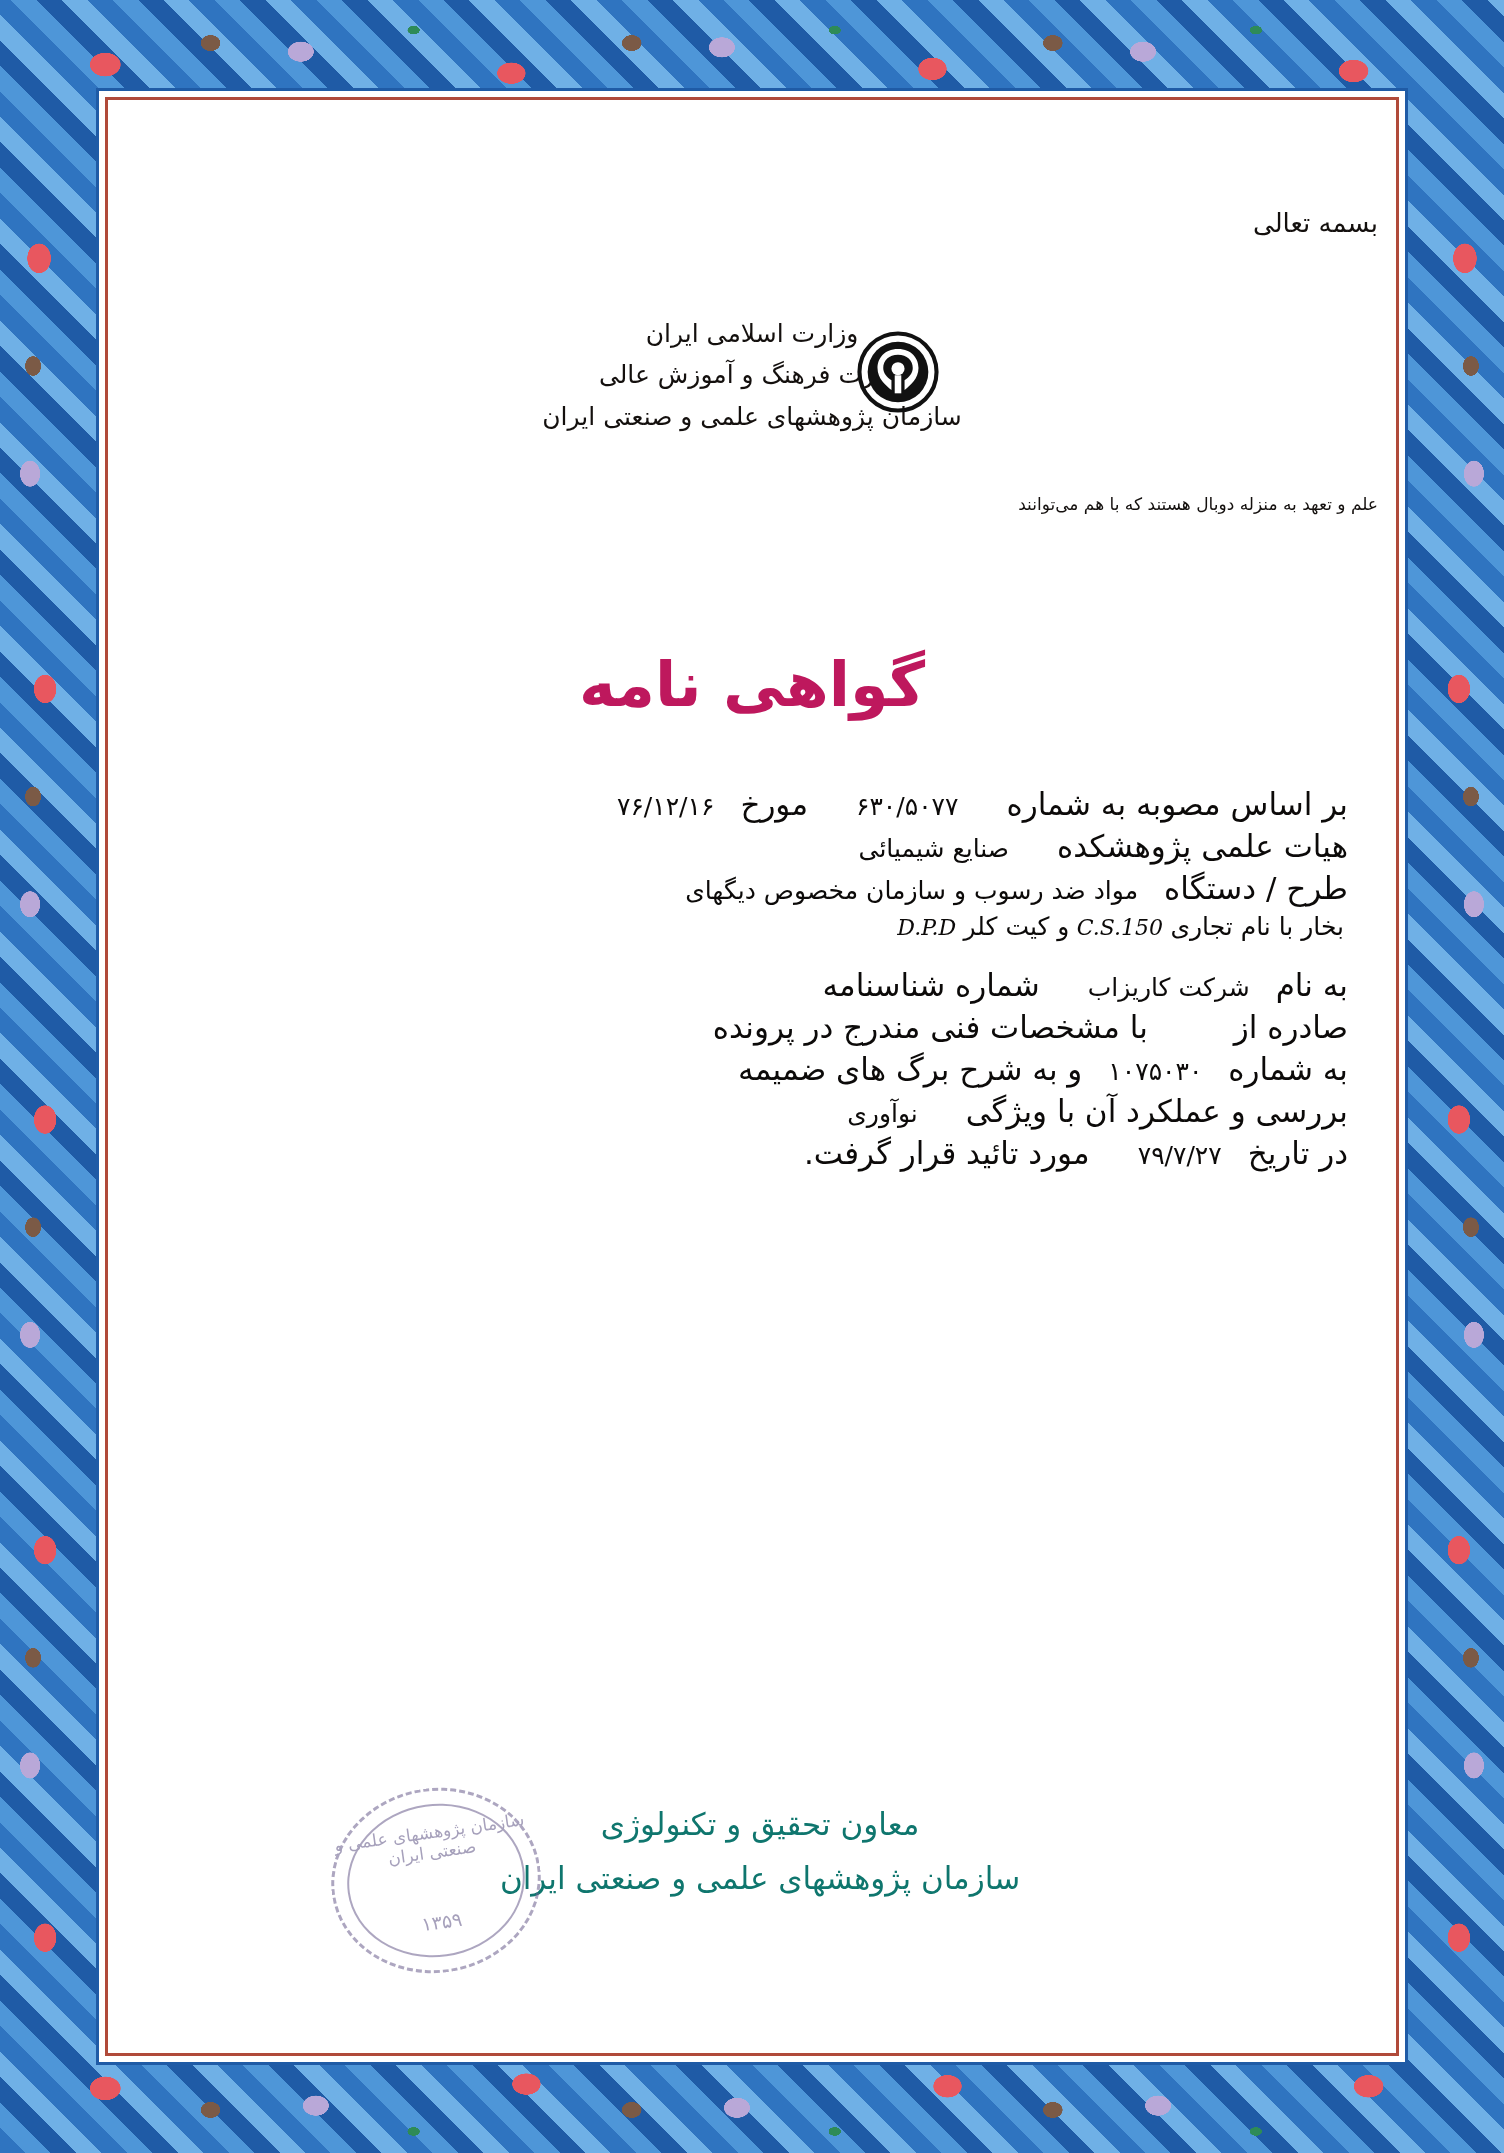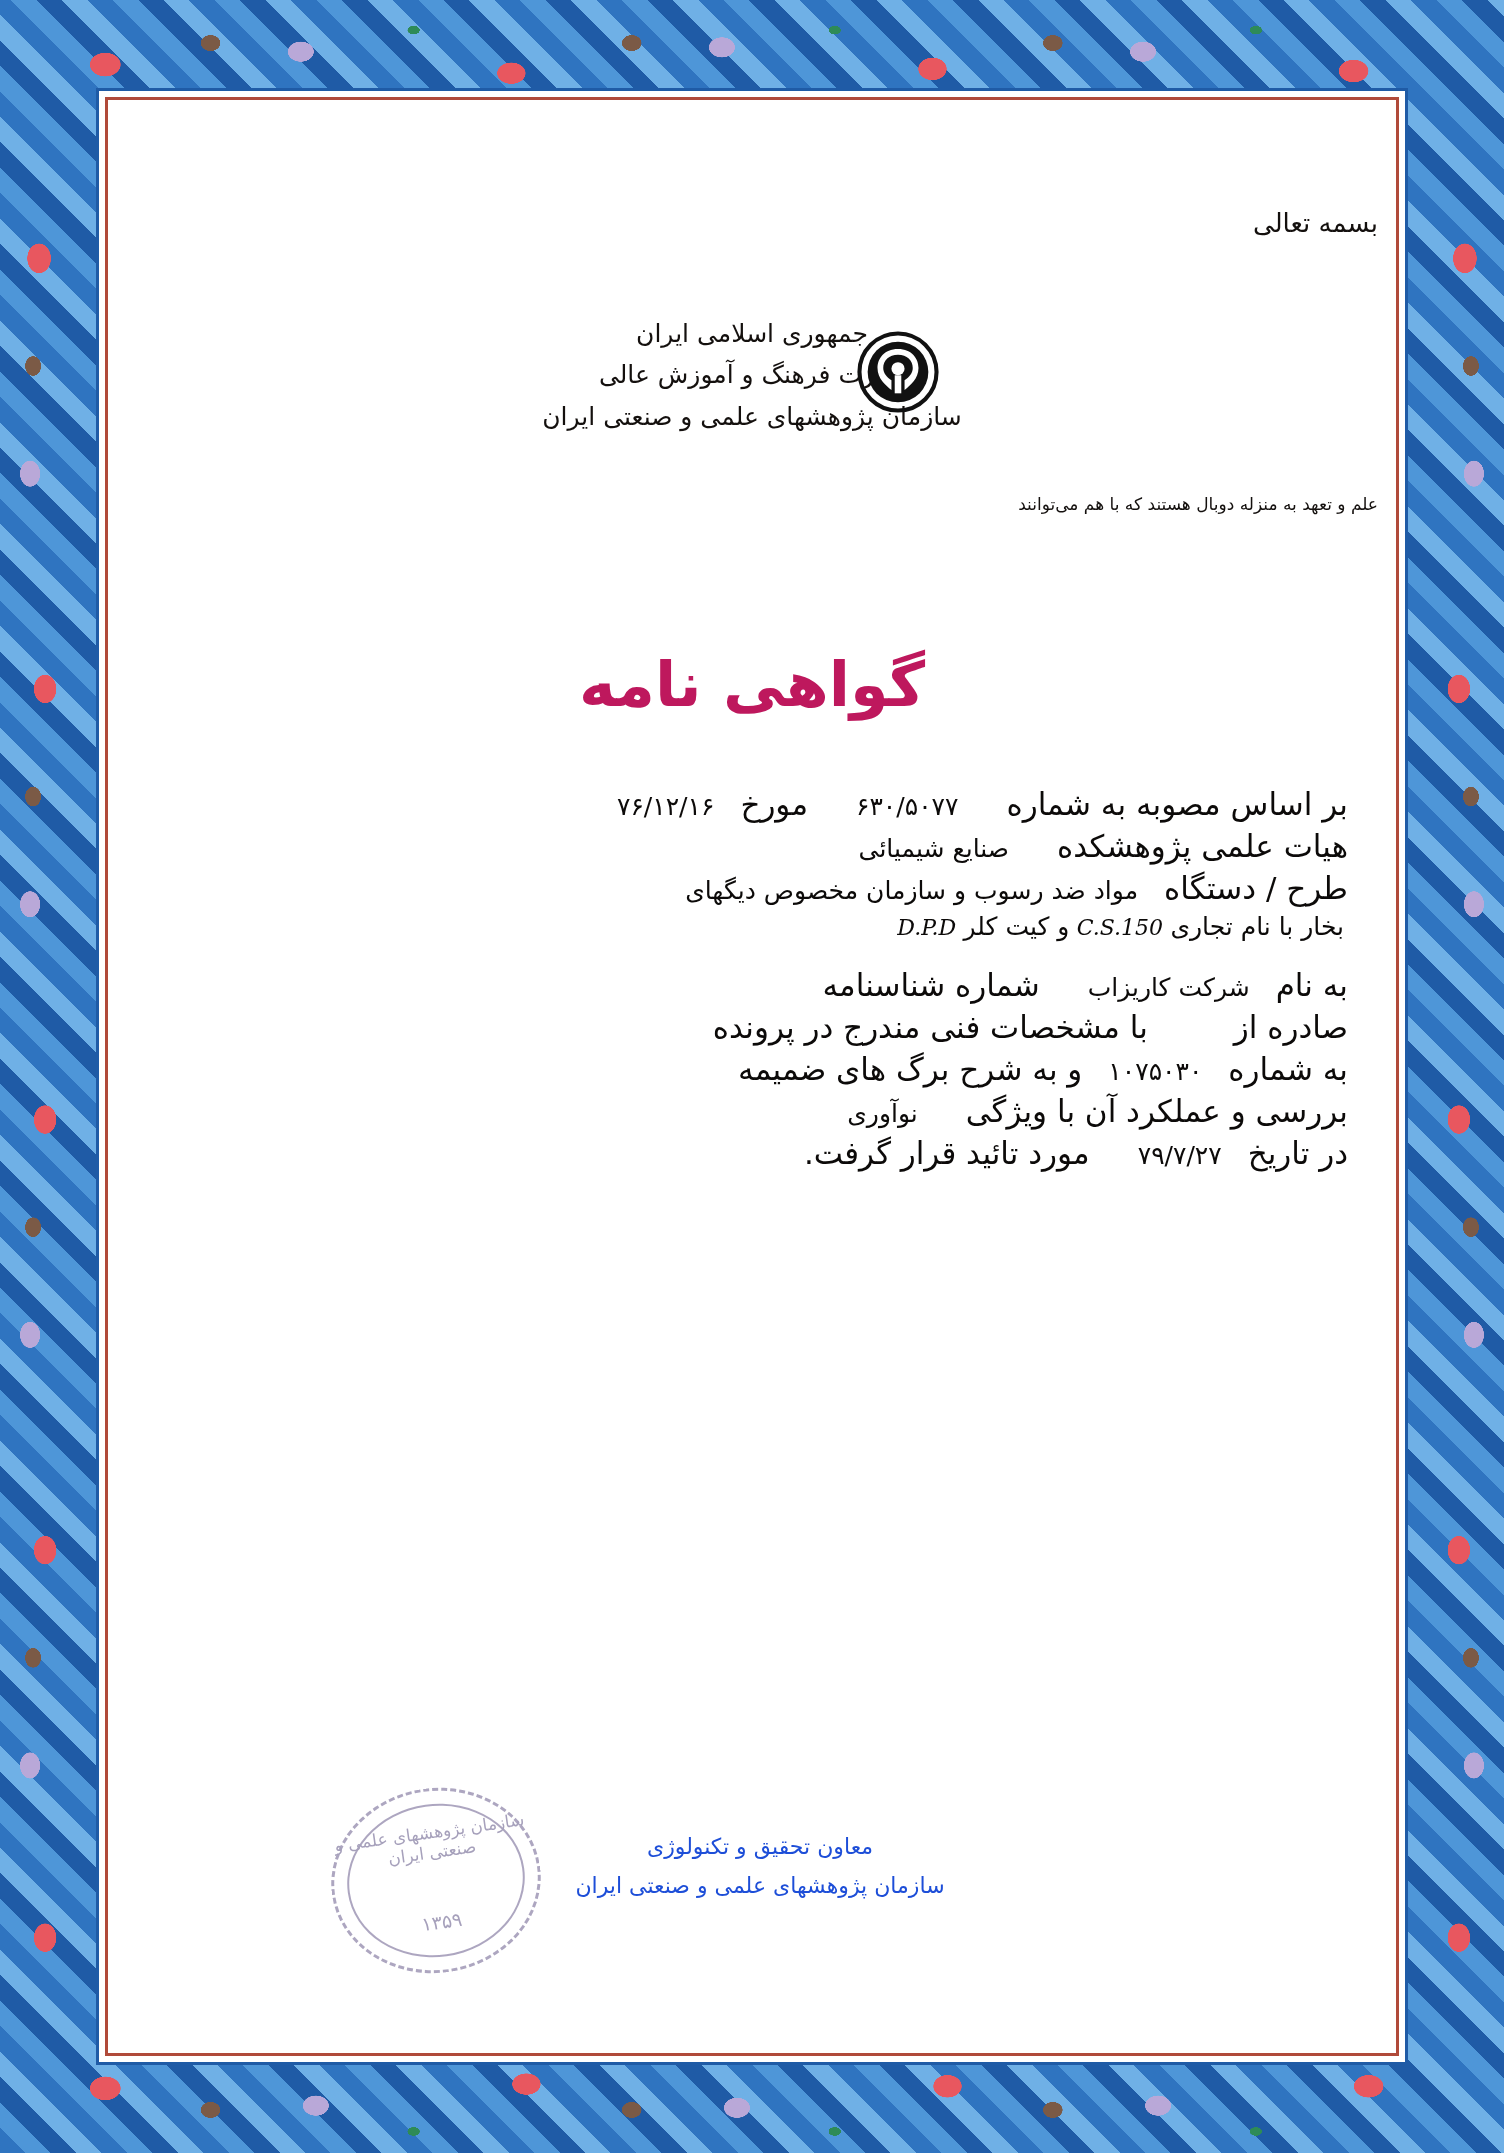--- a/index.html
+++ b/index.html
@@ -207,23 +207,23 @@
     padding-right: 4px;
   }
   .latin { font-family: "DejaVu Serif", serif; font-style: italic; font-size: 22px; }
 
   .signature-block {
     position: absolute;
     bottom: 130px;
     left: 16px;
     right: 0;
     text-align: center;
-    font-size: 22px;
+    font-size: 31px;
     line-height: 1.75;
-    color: #1d4ed8;
+    color: #0f766e;
   }
 
   
   .seal {
     position: absolute;
     bottom: 62px;
     left: 205px;
     width: 210px;
     height: 185px;
     opacity: 0.55;
@@ -264,21 +264,21 @@
 <div class="certificate">
 
   <div class="border-frame"></div>
   <div class="inner-mat"></div>
 
   <div class="paper">
 
     <div class="basmala">بسمه تعالی</div>
 
     <div class="org-block">
-      <div>جمهوری اسلامی ایران</div>
+      <div>وزارت اسلامی ایران</div>
       <div>وزارت فرهنگ و آموزش عالی</div>
       <div>سازمان پژوهشهای علمی و صنعتی ایران</div>
     </div>
 
     <div class="logo">
       <svg viewBox="0 0 100 100" width="82" height="82" aria-hidden="true">
         <circle cx="50" cy="50" r="47" fill="none" stroke="#111" stroke-width="5"></circle>
         <circle cx="50" cy="50" r="37" fill="#111"></circle>
         <path d="M50 22 C33 22 25 34 25 45 C25 58 35 66 42 72 L42 60 C36 56 32 51 32 45 C32 36 39 29 50 29 C61 29 68 36 68 45 C68 51 64 56 58 60 L58 72 C65 66 75 58 75 45 C75 34 67 22 50 22 Z" fill="#fff"></path>
         <circle cx="50" cy="46" r="8" fill="#fff"></circle>

